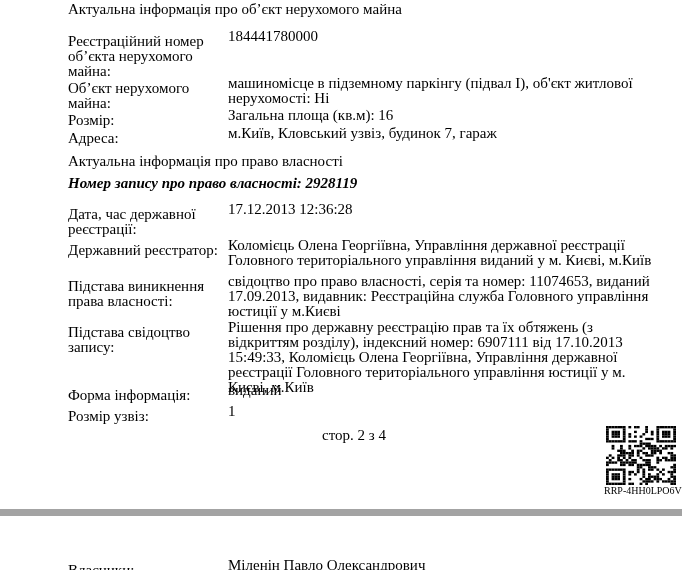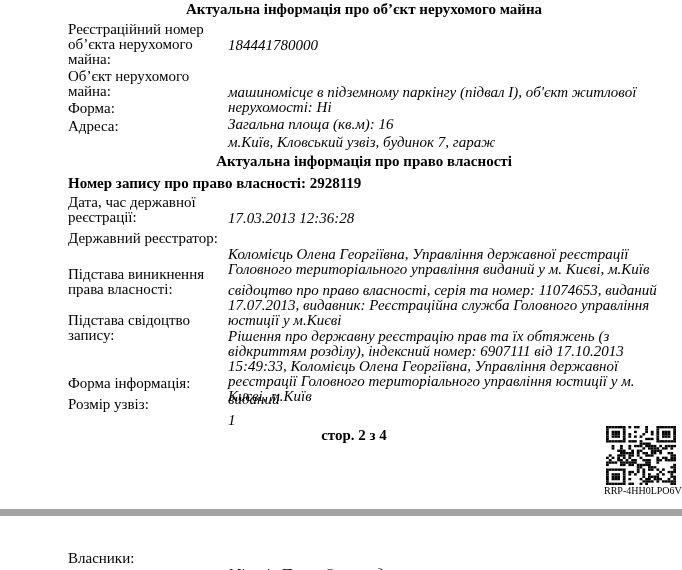--- a/index.html
+++ b/index.html
@@ -9,38 +9,37 @@
     position: relative;
     overflow: hidden;
     font-family: "Liberation Serif", serif;
     font-size: 15px;
     line-height: 15px;
     color: #000000;
   }
   .abs { position: absolute; }
   .sec-title {
     left: 68px; width: 592px;
-    text-align: center;
-    font-weight: bold;
+    font-weight: normal;
   }
   .row { left: 0; width: 682px; }
   .row .lbl {
-    position: absolute; left: 68px; width: 154px; top: 0;
+    position: absolute; left: 68px; width: 154px; top: 12px;
   }
   .row .val {
-    position: absolute; left: 228px; width: 430px; top: 16px; font-style: italic;
+    position: absolute; left: 228px; width: 430px; top: 7px;
   }
   .record-line {
     left: 68px; width: 600px;
     font-weight: bold;
+    font-style: italic;
   }
   .page-label {
     left: 68px; width: 572px;
     text-align: center;
-    font-weight: bold;
   }
   .qr-wrap {
     left: 604px; top: 426px; width: 74px;
     text-align: center;
   }
   .qr-wrap svg { display: block; margin: 0 auto; }
   .qr-caption {
     margin-top: 2px;
     font-size: 10px;
     line-height: 8px;
@@ -61,46 +60,46 @@
   <div class="lbl">Реєстраційний номер об’єкта нерухомого майна:</div>
   <div class="val">184441780000</div>
 </div>
 
 <div class="abs row" style="top:69px">
   <div class="lbl">Об’єкт нерухомого майна:</div>
   <div class="val">машиномісце в підземному паркінгу (підвал І), об'єкт житлової нерухомості: Ні</div>
 </div>
 
 <div class="abs row" style="top:101px">
-  <div class="lbl">Форма:</div>
+  <div class="lbl">Розмір:</div>
   <div class="val">Загальна площа (кв.м): 16</div>
 </div>
 
 <div class="abs row" style="top:119px">
   <div class="lbl">Адреса:</div>
   <div class="val">м.Київ, Кловський узвіз, будинок 7, гараж</div>
 </div>
 
 <div class="abs sec-title" style="top:154px">Актуальна інформація про право власності</div>
 
 <div class="abs record-line" style="top:176px">Номер запису про право власності: 2928119</div>
 
 <div class="abs row" style="top:195px">
   <div class="lbl">Дата, час державної реєстрації:</div>
-  <div class="val">17.03.2013 12:36:28</div>
+  <div class="val">17.12.2013 12:36:28</div>
 </div>
 
 <div class="abs row" style="top:231px">
   <div class="lbl">Державний реєстратор:</div>
   <div class="val">Коломієць Олена Георгіївна, Управління державної реєстрації Головного територіального управління виданий у м. Києві, м.Київ</div>
 </div>
 
 <div class="abs row" style="top:267px">
   <div class="lbl">Підстава виникнення права власності:</div>
-  <div class="val">свідоцтво про право власності, серія та номер: 11074653, виданий 17.07.2013, видавник: Реєстраційна служба Головного управління юстиції у м.Києві</div>
+  <div class="val">свідоцтво про право власності, серія та номер: 11074653, виданий 17.09.2013, видавник: Реєстраційна служба Головного управління юстиції у м.Києві</div>
 </div>
 
 <div class="abs row" style="top:313px">
   <div class="lbl">Підстава свідоцтво запису:</div>
   <div class="val">Рішення про державну реєстрацію прав та їх обтяжень (з відкриттям розділу), індексний номер: 6907111 від 17.10.2013 15:49:33, Коломієць Олена Георгіївна, Управління державної реєстрації Головного територіального управління юстиції у м. Києві, м.Київ</div>
 </div>
 
 <div class="abs row" style="top:376px">
   <div class="lbl">Форма інформація:</div>
   <div class="val">виданий</div>

